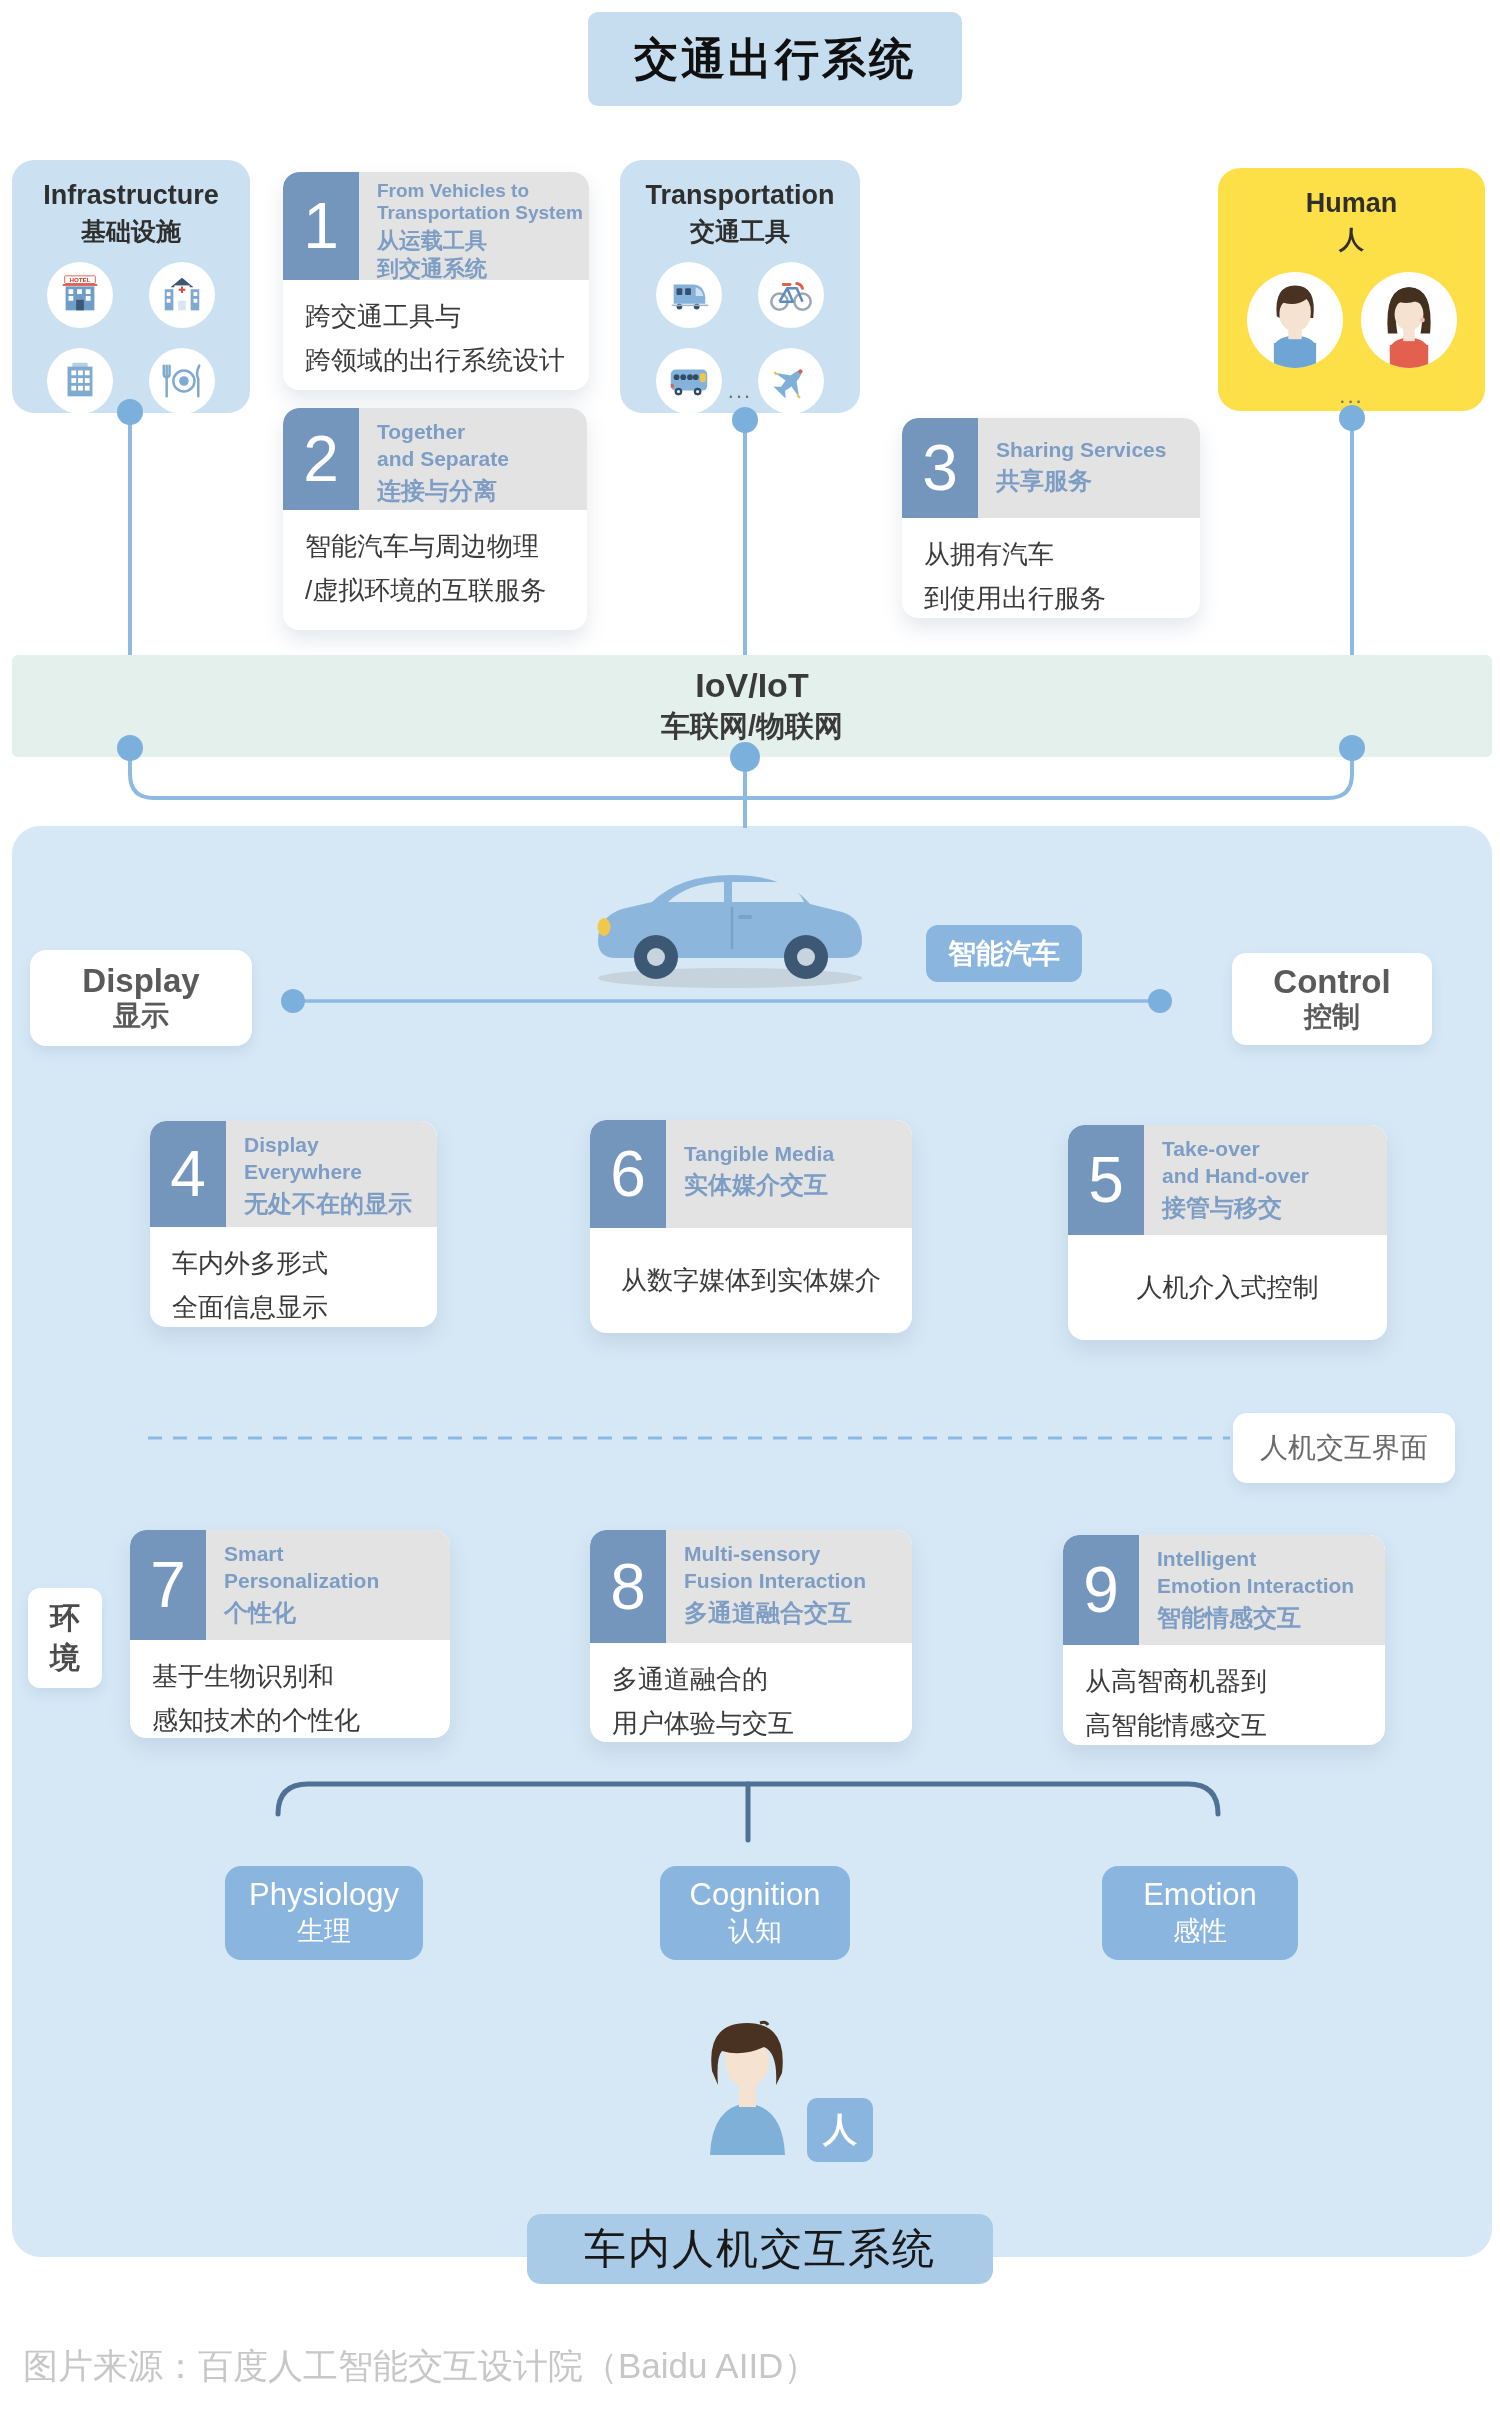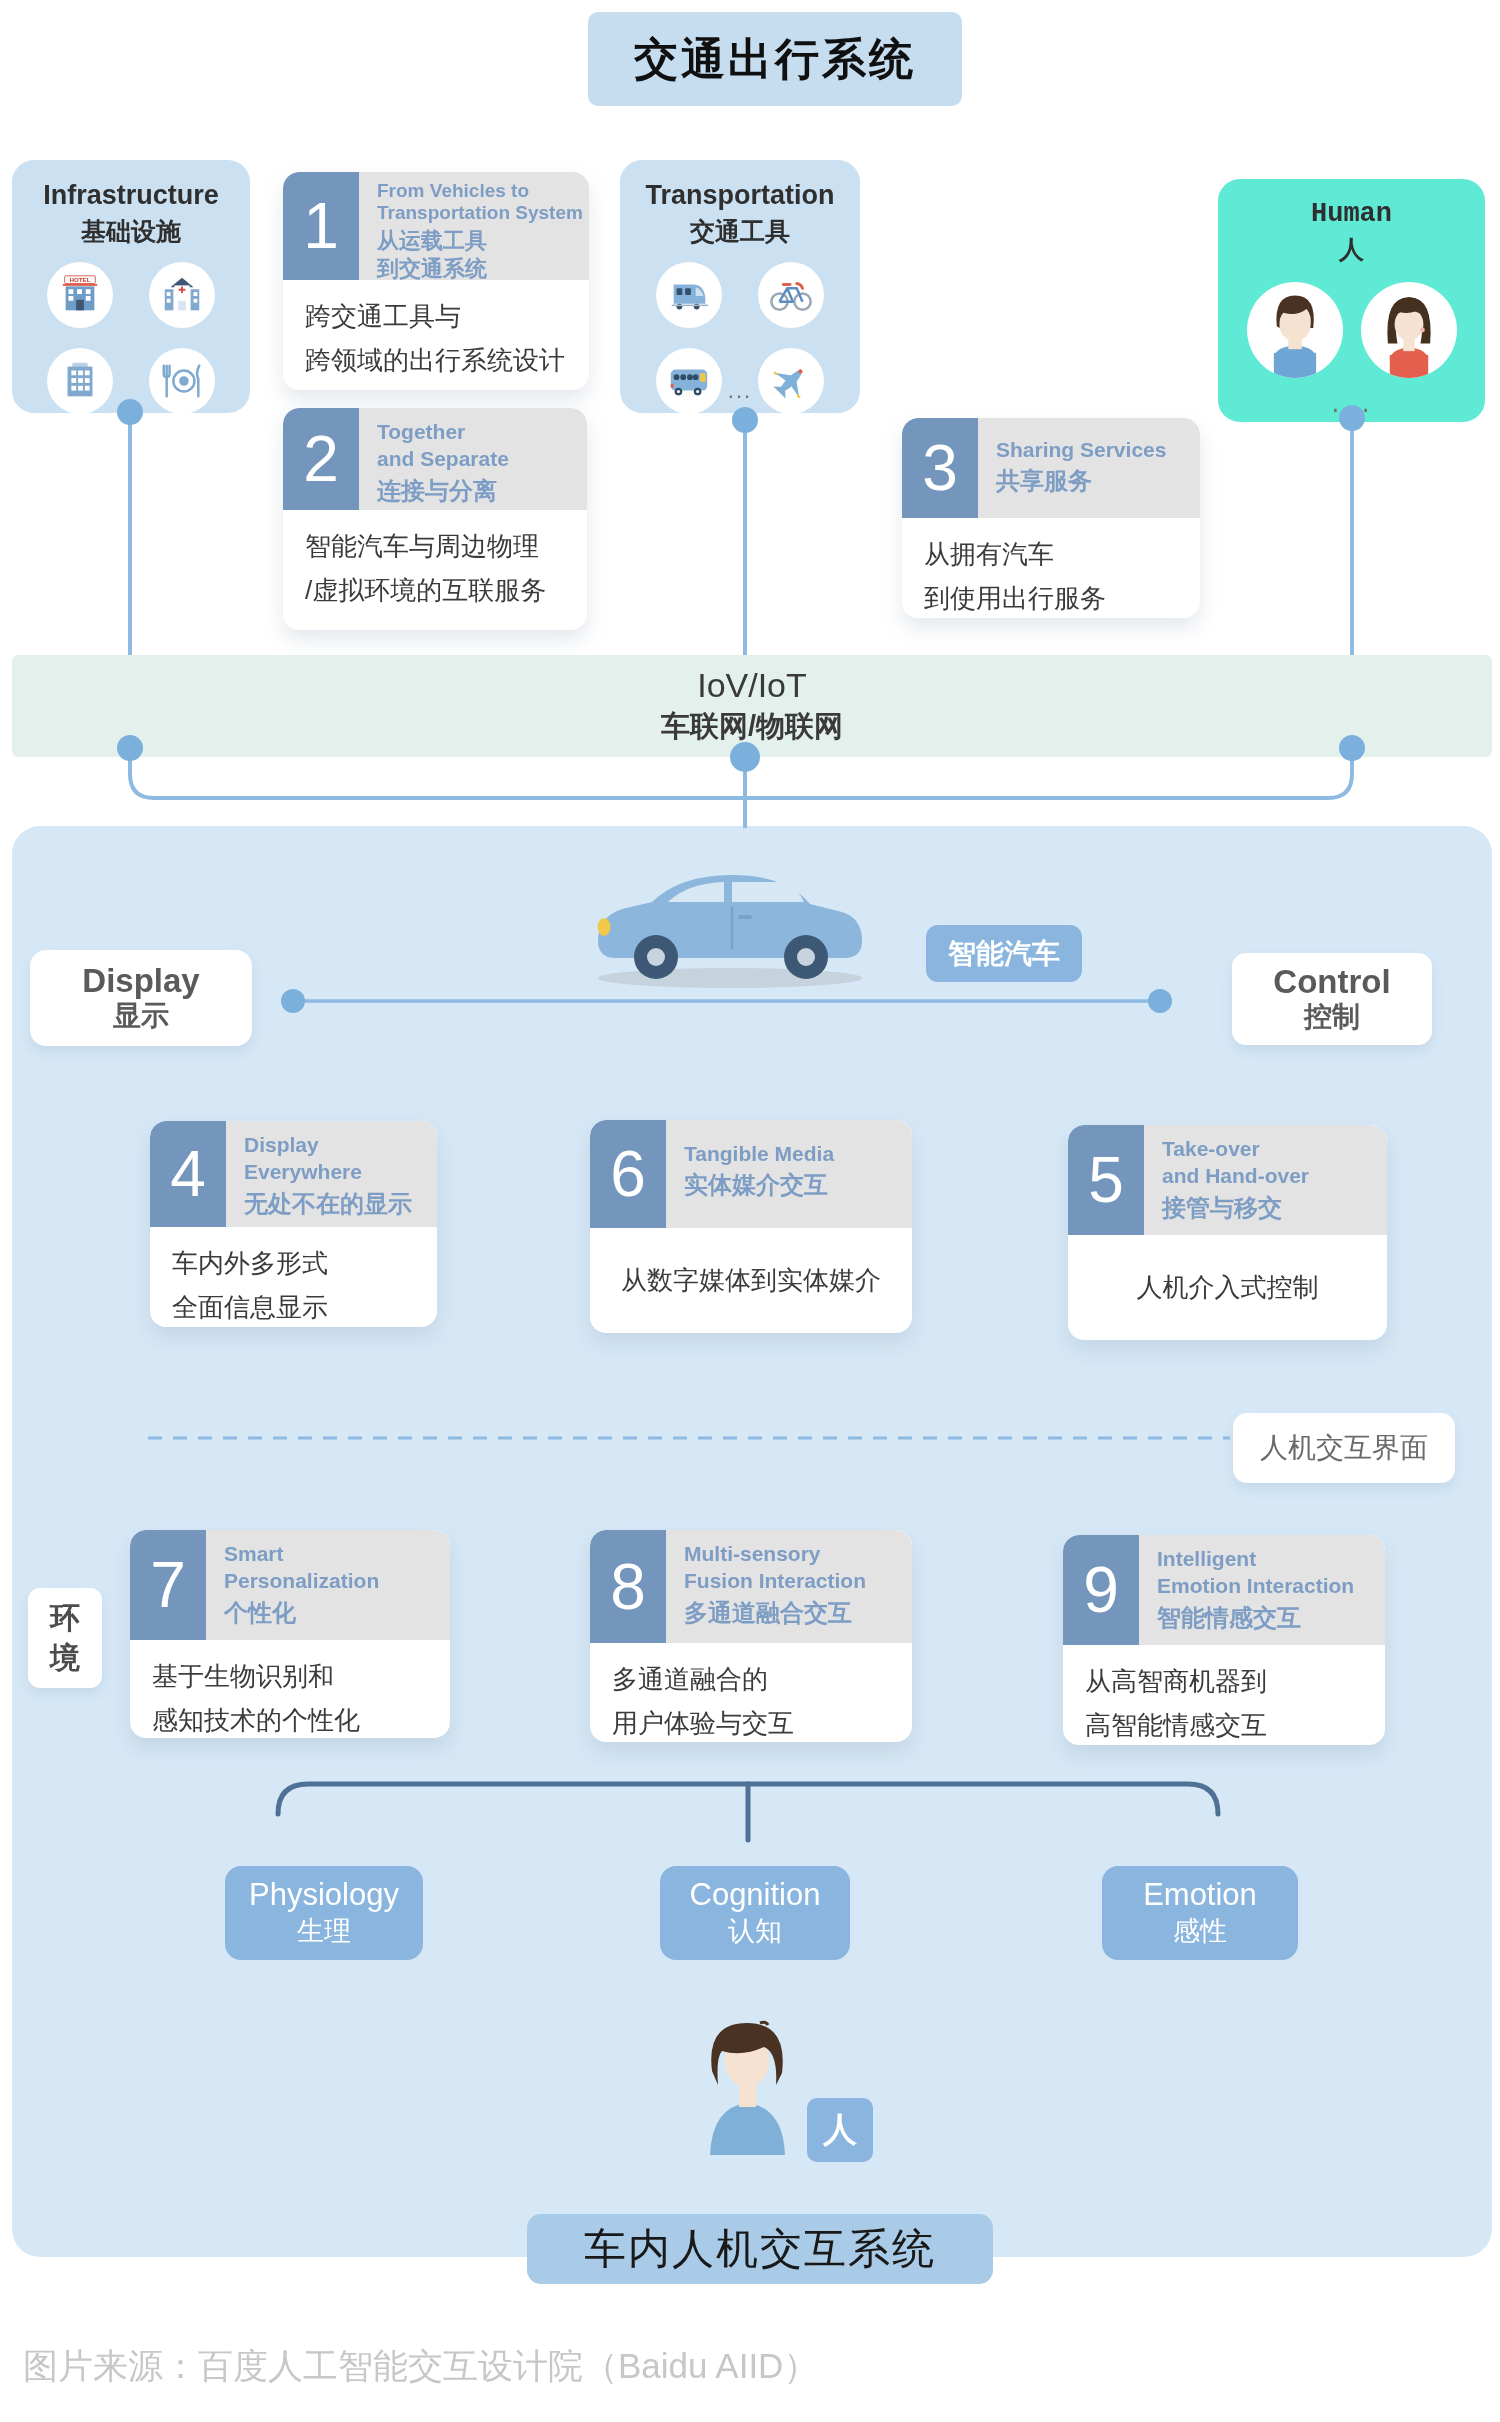--- a/index.html
+++ b/index.html
@@ -35,21 +35,21 @@
   .h-en{font-size:21px;line-height:1.3;font-weight:600;color:#7d9dc4;}
   .h-zh{font-size:24px;line-height:1.35;font-weight:800;color:#7d9dc4;margin-top:2px;}
   .head-compact .h-en{font-size:19px;line-height:1.18;}
   .head-compact .h-zh{font-size:22px;line-height:1.28;}
   .card-body{font-size:26px;line-height:1.7;color:#3b3b3b;padding:14px 10px 0 22px;}
   .body-center{display:flex;align-items:center;justify-content:center;text-align:left;padding:0;}
 
   
   .iov-bar{left:12px;top:655px;width:1480px;height:102px;background:#e4f0ec;border-radius:6px;
     display:flex;flex-direction:column;align-items:center;justify-content:center;z-index:5;}
-  .iov-l1{font-size:34px;font-weight:400;color:#3a3a3a;}
+  .iov-l1{font-size:34px;font-weight:700;color:#3a3a3a;}
   .iov-l2{font-size:29px;font-weight:800;color:#3a3a3a;margin-top:2px;}
   .container-bg{left:12px;top:826px;width:1480px;height:1431px;background:#d6e8f6;border-radius:28px;z-index:1;}
 
   
   .white-label{background:#fff;border-radius:16px;box-shadow:0 6px 12px rgba(130,150,175,.18);
     display:flex;flex-direction:column;align-items:center;justify-content:center;z-index:5;}
   .wl-en{font-size:33px;font-weight:600;color:#5a5a5a;line-height:1.1;}
   .wl-zh{font-size:28px;font-weight:600;color:#5a5a5a;line-height:1.2;}
   .blue-badge{background:#8ab5de;border-radius:12px;display:flex;align-items:center;justify-content:center;
     color:#fff;font-weight:700;z-index:5;}
@@ -192,21 +192,21 @@
             <path d="M24 33 L15 41 H33 Z" fill="#7fb0d8"></path>
             <rect x="5" y="28.5" width="4" height="2.5" fill="#f0c64a"></rect>
             <rect x="39" y="28.5" width="4" height="2.5" fill="#f0c64a"></rect>
           </g>
         </svg>
       </div>
     </div>
     <div class="more-dots" style="top:218px;">...</div>
   </div>
 
-  <div class="abs entity" style="left:1218px;top:179px;width:267px;height:243px;background:#5eead4;font-family:Liberation Mono, monospace;">
+  <div class="abs entity" style="left:1218px;top:168px;width:267px;height:243px;background:#fde047;">
     <div class="t-en">Human</div>
     <div class="t-zh">人</div>
     <div class="avatar-grid">
       <div>
         <svg width="96" height="96" viewBox="0 0 100 100">
           <defs>
               <clipPath id="clipA">
                 <circle cx="50" cy="50" r="50"></circle>
               </clipPath>
             </defs>

